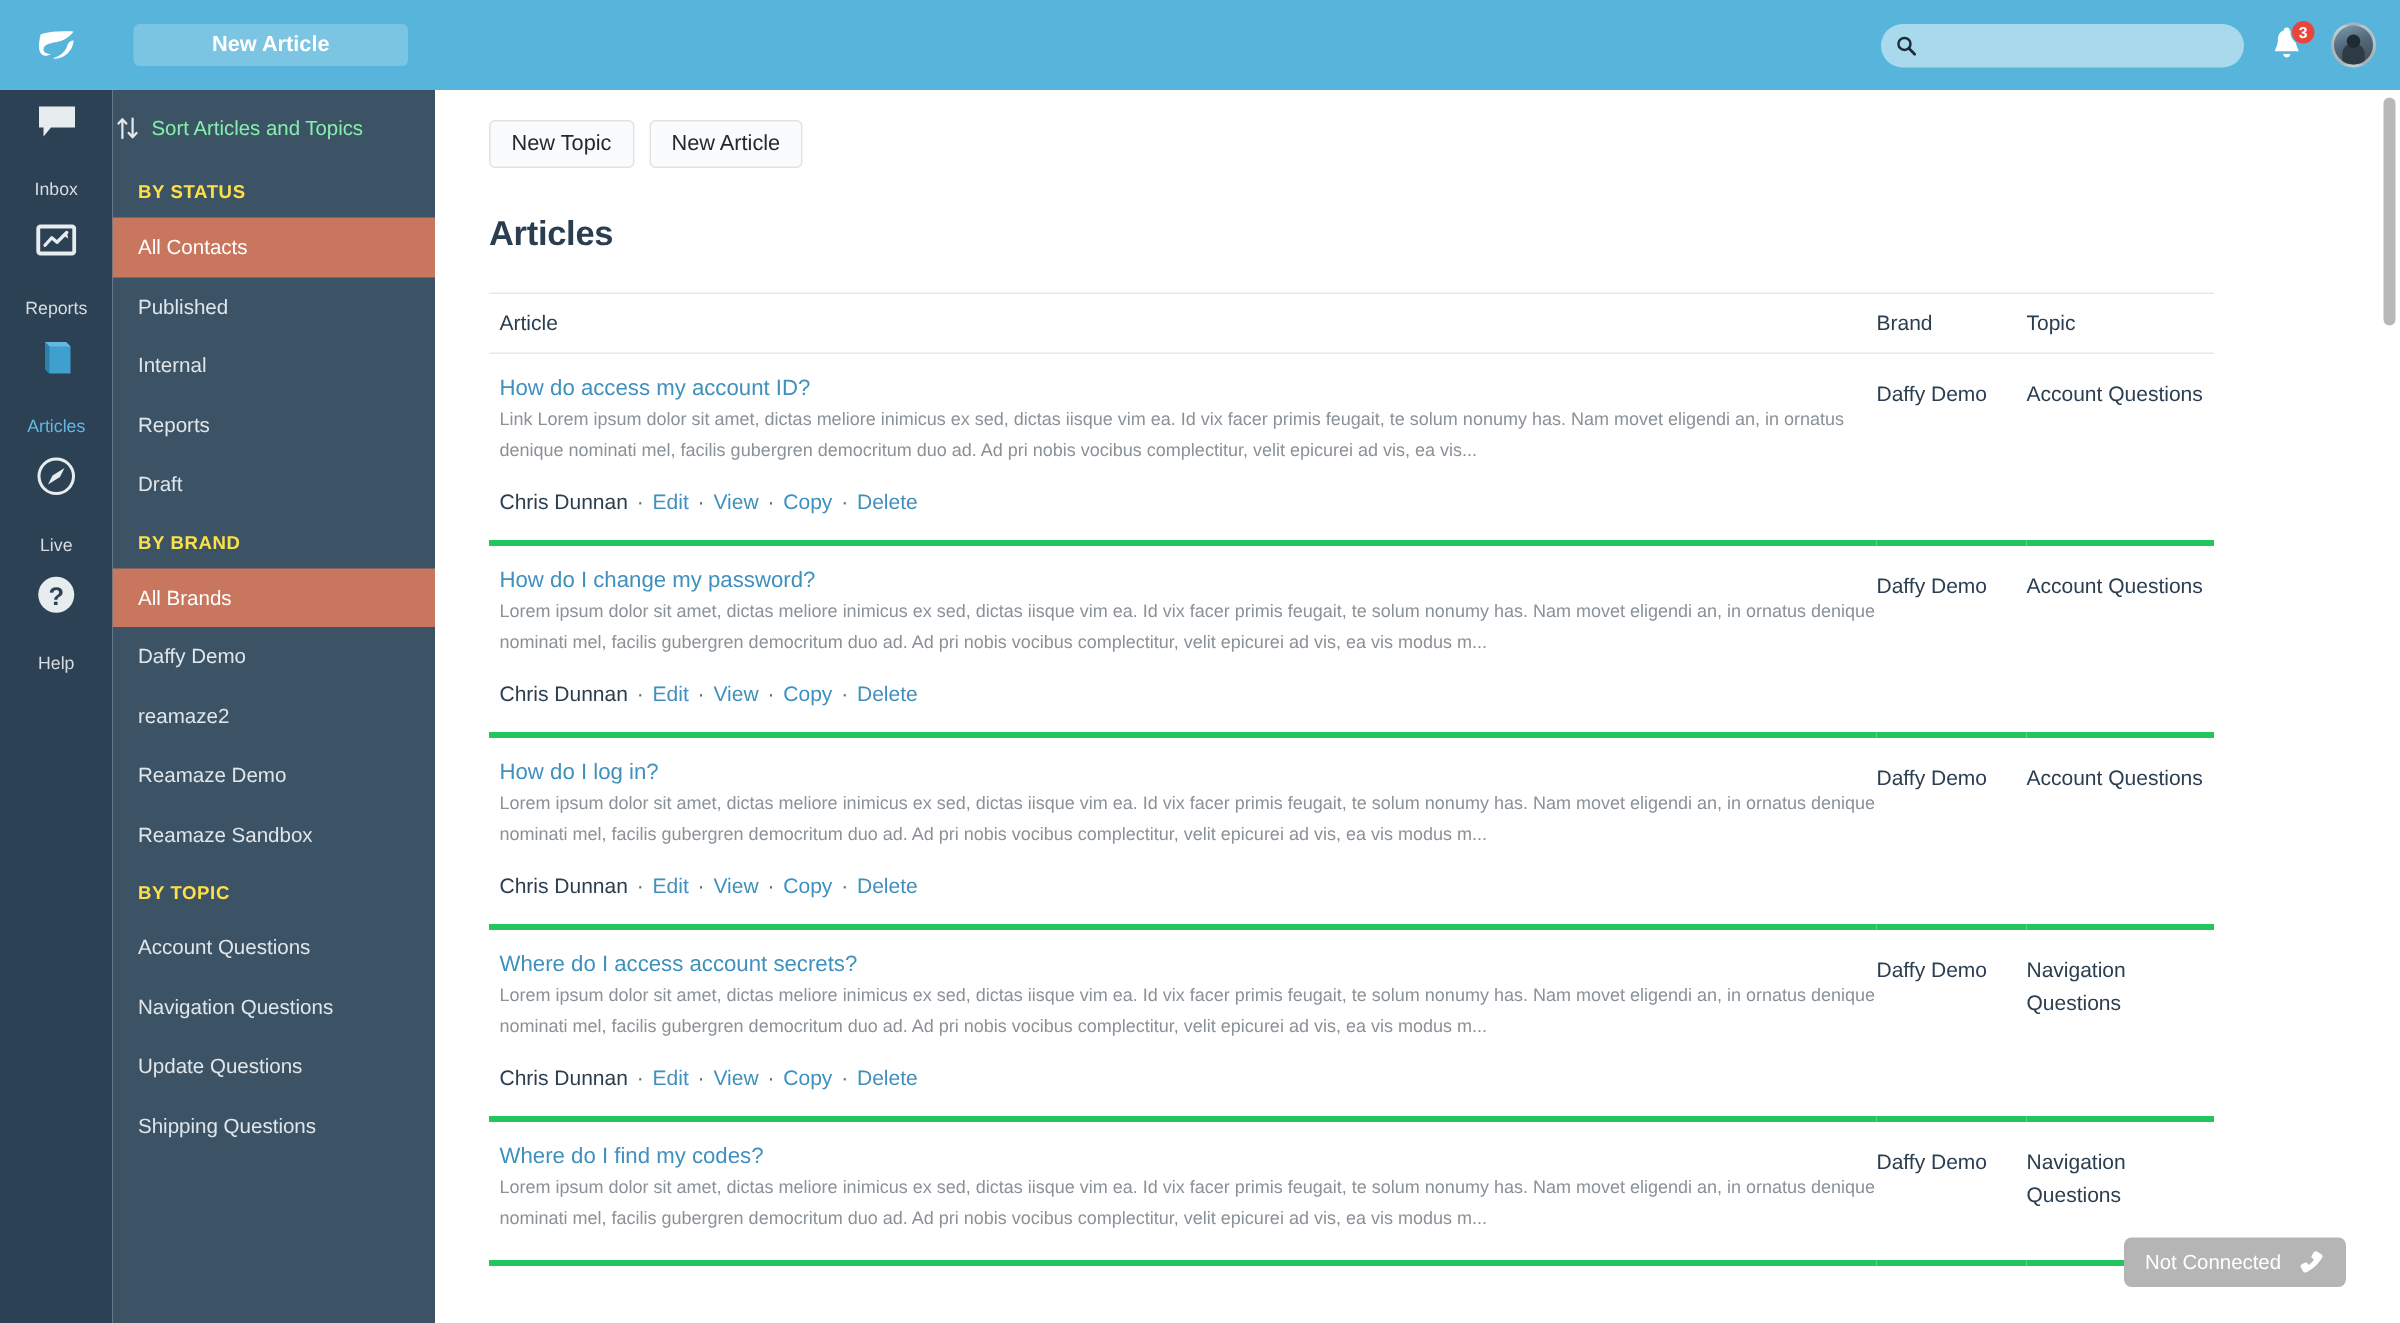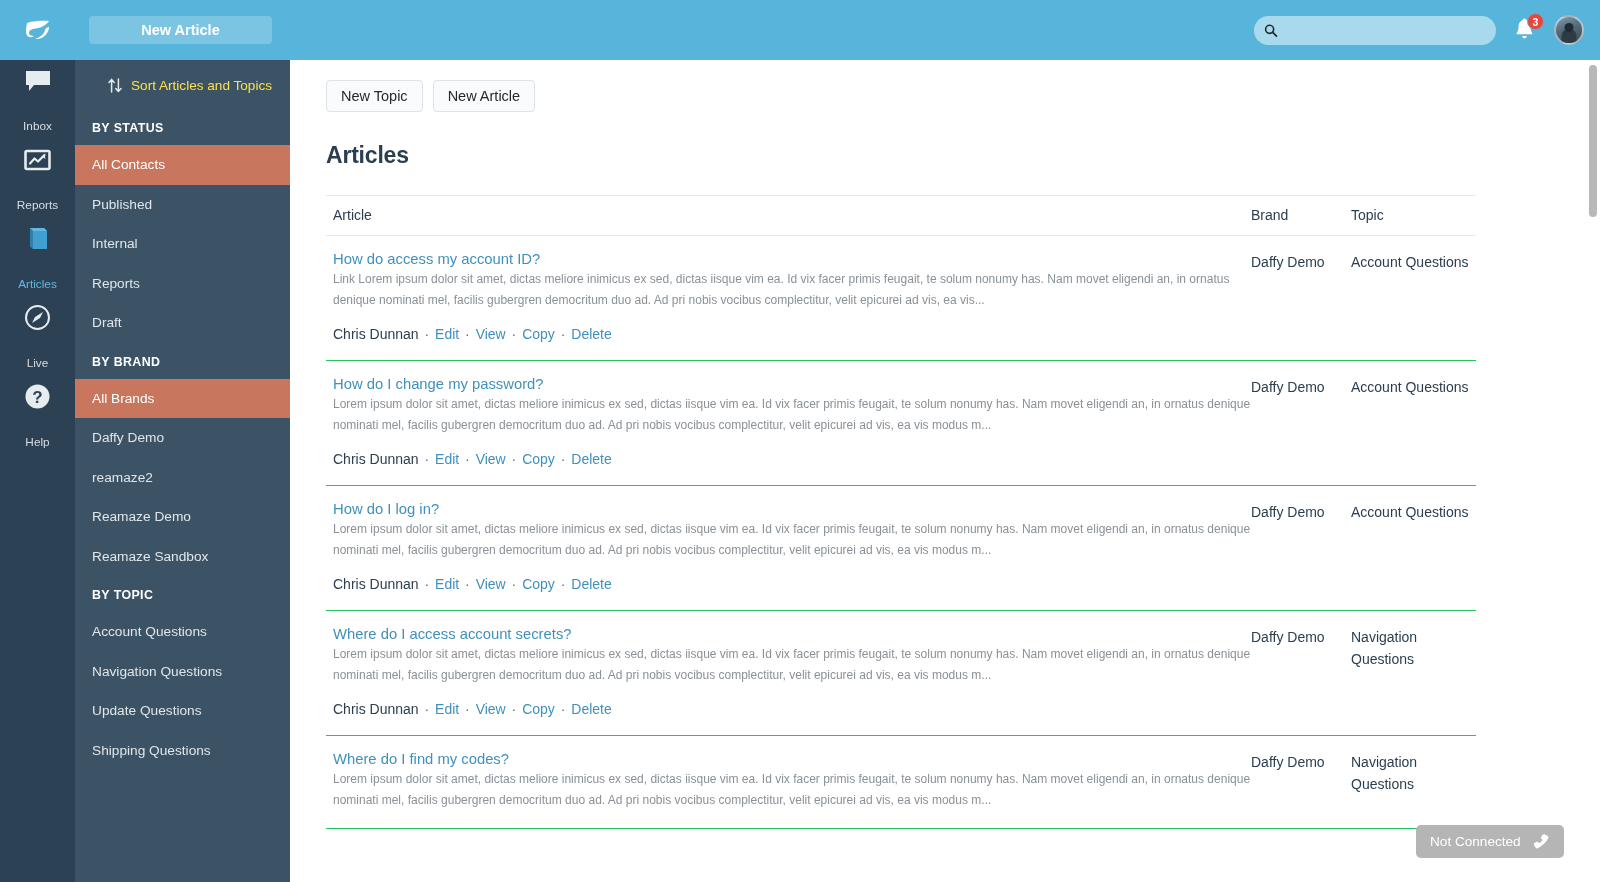--- a/index.html
+++ b/index.html
@@ -79,26 +79,26 @@
   .rail-item.active .rail-label { color: #62b9e0; }
   .rail-icon { width: 28px; height: 28px; display: flex; align-items: center; justify-content: center; }
 
   
   .filters {
     position: absolute; top: 60px; left: 75px; width: 215px; height: 822px;
     background: #3b5365; overflow: hidden;
   }
   .sort-row {
     display: flex; align-items: center; gap: 9px;
-    padding: 18px 0 16px 33px; color: #fde047; font-size: 13.6px;
+    padding: 18px 0 16px 3px; color: #86efac; font-size: 13.6px;
     cursor: pointer;
   }
   .group-title {
     padding: 12px 0 10px 17px;
-    font-size: 12.4px; font-weight: bold; color: #ffffff; letter-spacing: 0.4px;
+    font-size: 12.4px; font-weight: bold; color: #fde047; letter-spacing: 0.4px;
   }
   .filter-item {
     height: 39.5px; display: flex; align-items: center;
     padding-left: 17px; font-size: 13.7px; color: #e0e6ea; cursor: pointer;
   }
   .filter-item.selected { background: #c9765f; color: #ffffff; }
 
   
   .main {
     position: absolute; top: 60px; left: 306px; width: 1170px; height: 822px;
@@ -120,21 +120,21 @@
     text-align: left; font-size: 14px; font-weight: normal; color: #2b3e50;
     padding: 11px 0 12px 0;
     border-top: 1px solid #e6e8ea; border-bottom: 1px solid #e6e8ea;
   }
   th.c-article { width: 925px; padding-left: 7px !important; }
   th.c-brand { width: 100px; }
   th.c-topic { width: 128px; }
   th.c-status { width: 115px; }
   table.articles tbody td {
     vertical-align: top; padding: 15px 0 18px 0;
-    border-bottom: 1px solid #22c55e; font-size: 14px; color: #2b3e50;
+    border-bottom: 4px solid #22c55e; font-size: 14px; color: #2b3e50;
   }
   td.c-article { padding-left: 7px !important; padding-right: 18px; }
   .art-title {
     display: block; color: #3f90bd; font-size: 14.8px; text-decoration: none;
     margin-bottom: 2px; cursor: pointer;
   }
   .art-body { color: #8a9197; font-size: 12px; line-height: 20.5px; }
   .art-meta { margin-top: 16px; font-size: 14px; color: #2b3e50; }
   .art-meta a { color: #3f90bd; text-decoration: none; cursor: pointer; }
   .art-meta .sep { color: #5d6b76; margin: 0 2px; }

